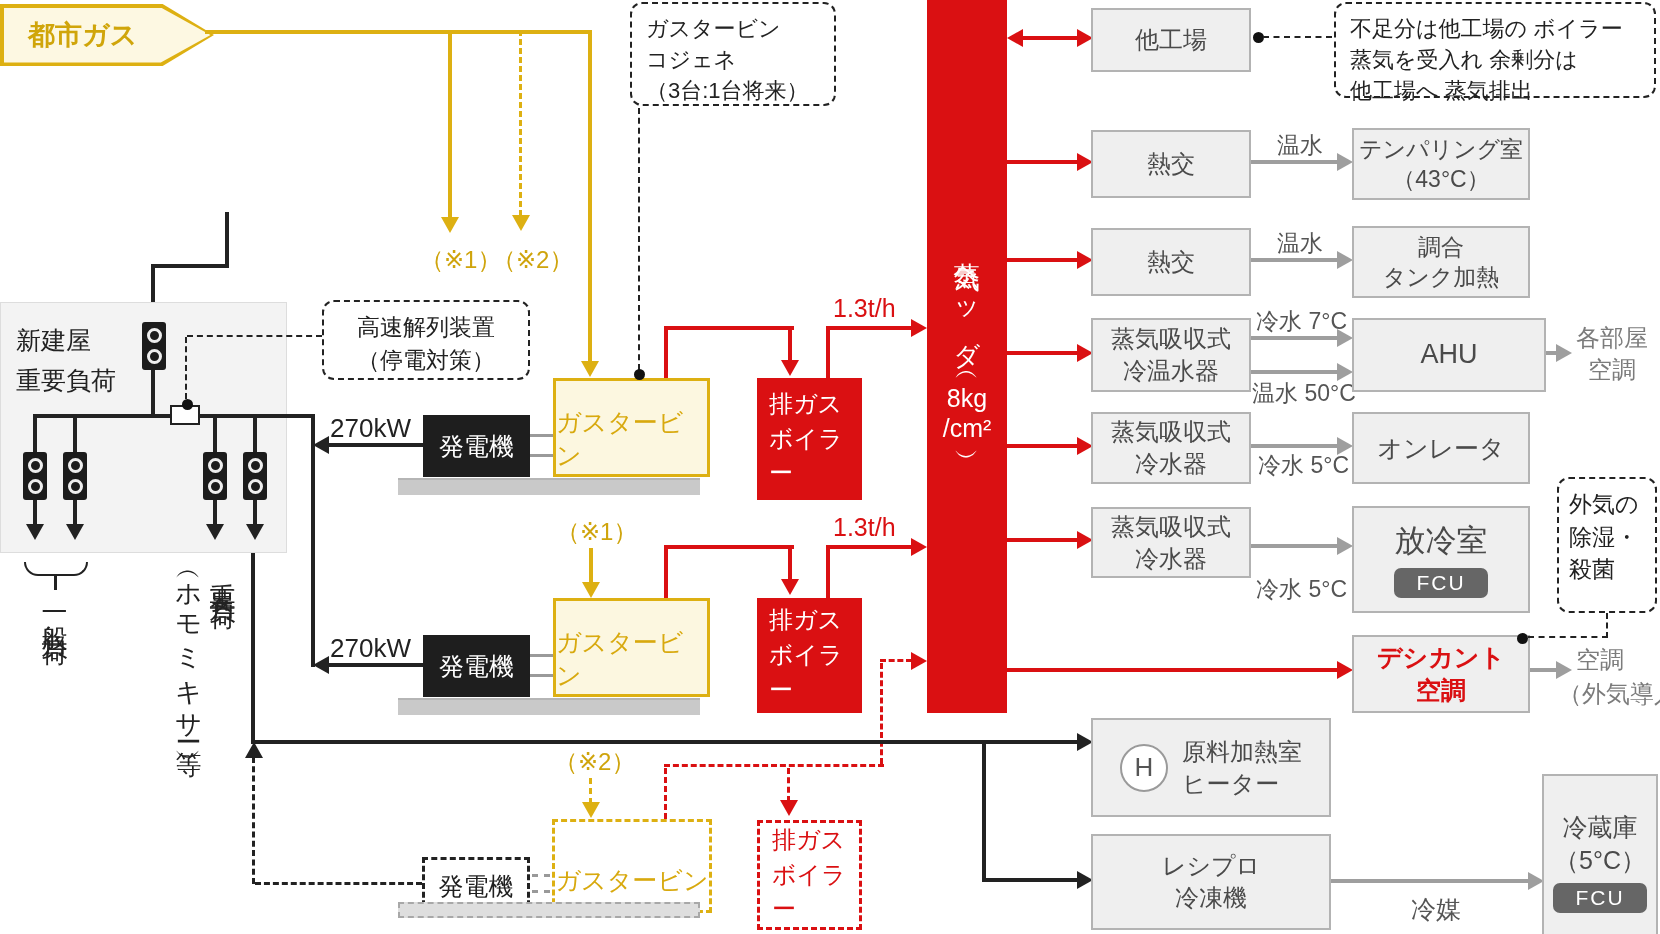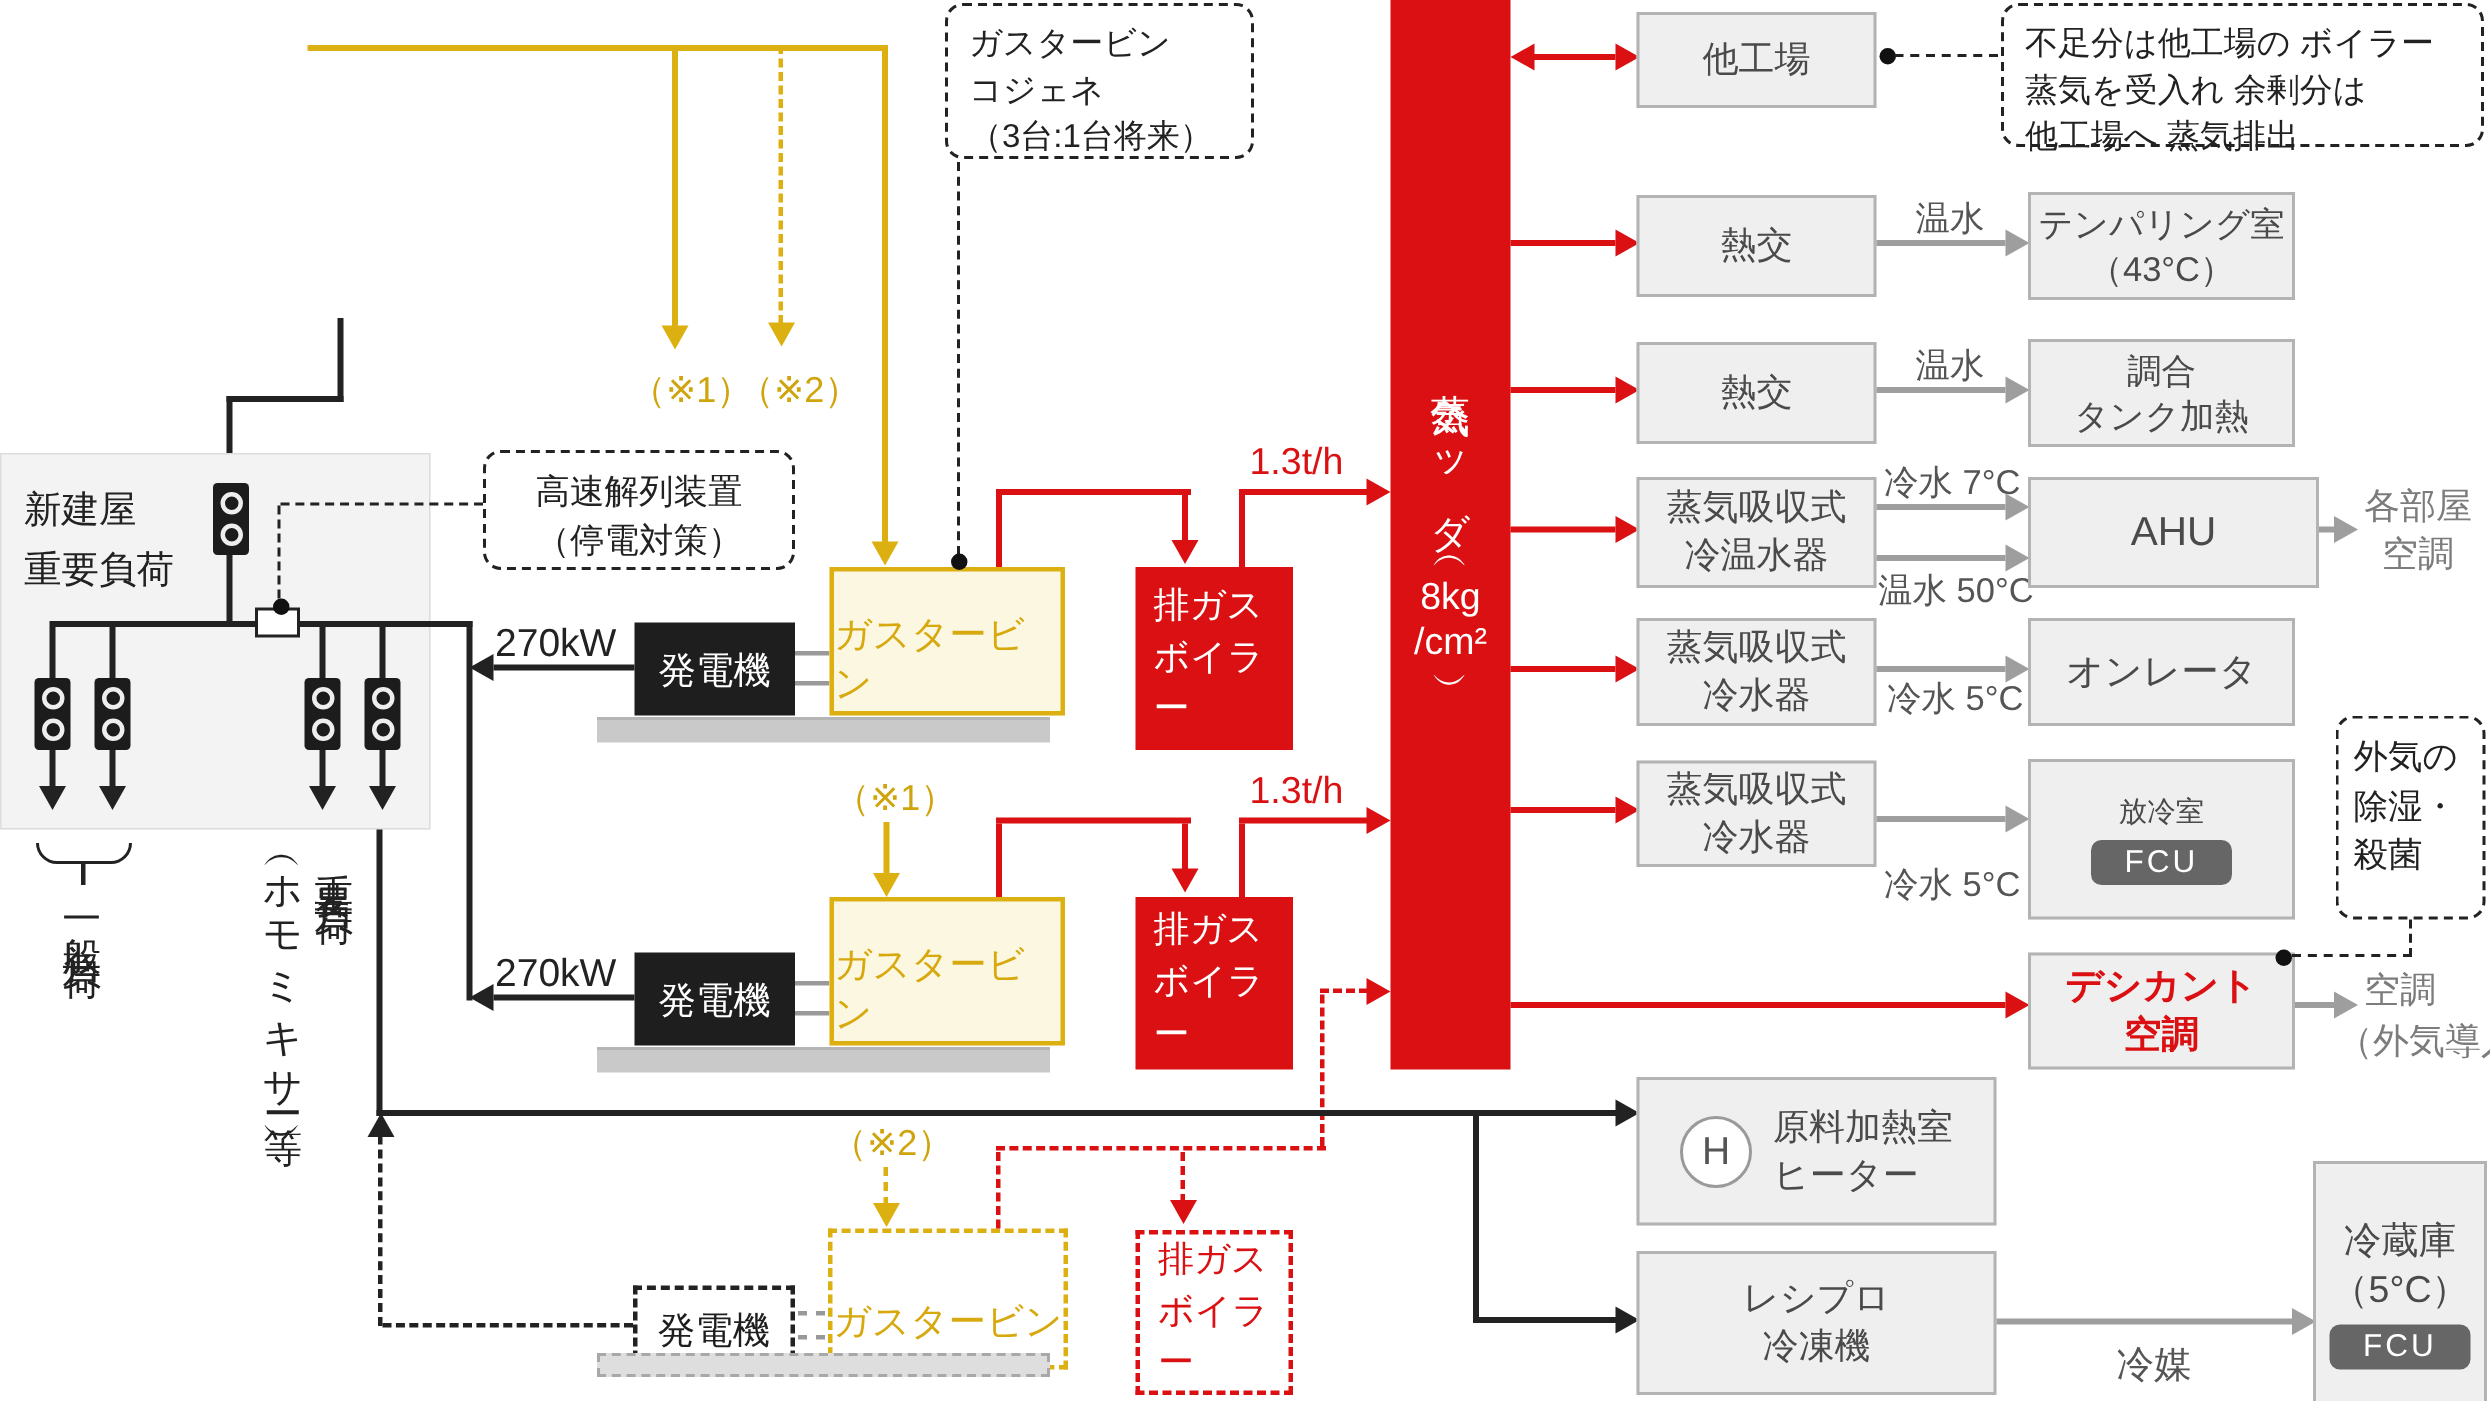--- a/index.html
+++ b/index.html
@@ -59,20 +59,25 @@
   .hcircle{width:44px;height:44px;border:2.5px solid #9a9a9a;border-radius:50%;background:#fff;color:#555;
        font-size:26px;display:flex;align-items:center;justify-content:center;}
   .headerbar{position:absolute;background:#da1012;color:#fff;display:flex;flex-direction:column;
        align-items:center;justify-content:center;font-size:25px;line-height:1.18;}
 </style>
 </head>
 <body>
 
 <div id="canvas">
 
+  <div class="banner" style="left:0;top:4px;width:214px;height:62px;">
+    <div class="outer" style="background:#ddb012;clip-path:polygon(0 0,76% 0,100% 50%,76% 100%,0 100%);"></div>
+    <div class="inner" style="background:#fdf8e2;clip-path:polygon(0 0,76% 0,100% 50%,76% 100%,0 100%);"></div>
+    <span class="btxt" style="left:28px;color:#d0a50a;">都市ガス</span>
+  </div>
 
   <div class="lh yl" style="left:205px;top:30px;width:387px;"></div>
   <div class="lv yl" style="left:448px;top:30px;height:188px;"></div>
   <div class="tri d tyl" style="left:441px;top:217px;"></div>
   <div class="dv dyl" style="left:519px;top:30px;height:186px;"></div>
   <div class="tri d tyl" style="left:512px;top:215px;"></div>
   <div class="lv yl" style="left:588px;top:30px;height:332px;"></div>
   <div class="tri d tyl" style="left:581px;top:361px;"></div>
   <div class="lbl gold" style="left:420px;top:244px;">（※1）</div>
   <div class="lbl gold" style="left:492px;top:244px;">（※2）</div>
@@ -323,21 +328,21 @@
     <span>調合</span>
     <span>タンク加熱</span>
   </div>
   <div class="box right" style="left:1352px;top:318px;width:194px;height:74px;font-size:27px;">
       <span>AHU</span>
     </div>
   <div class="box right" style="left:1352px;top:412px;width:178px;height:72px;font-size:25px;">
       <span>オンレータ</span>
     </div>
   <div class="box right" style="left:1352px;top:506px;width:178px;height:107px;gap:6px;">
-    <span style="font-size:19px;">放冷室</span>
+    <span style="font-size:31px;">放冷室</span>
     <span class="badge">FCU</span>
   </div>
   <div class="box right" style="left:1352px;top:635px;width:178px;height:78px;color:#da1012;font-weight:bold;font-size:25px;">
     <span>デシカント</span>
     <span>空調</span>
   </div>
   <div class="box right" style="left:1542px;top:774px;width:116px;height:176px;gap:6px;font-size:25px;">
     <span>
       <span>冷蔵庫</span><br>
       <span>（5°C）</span>

